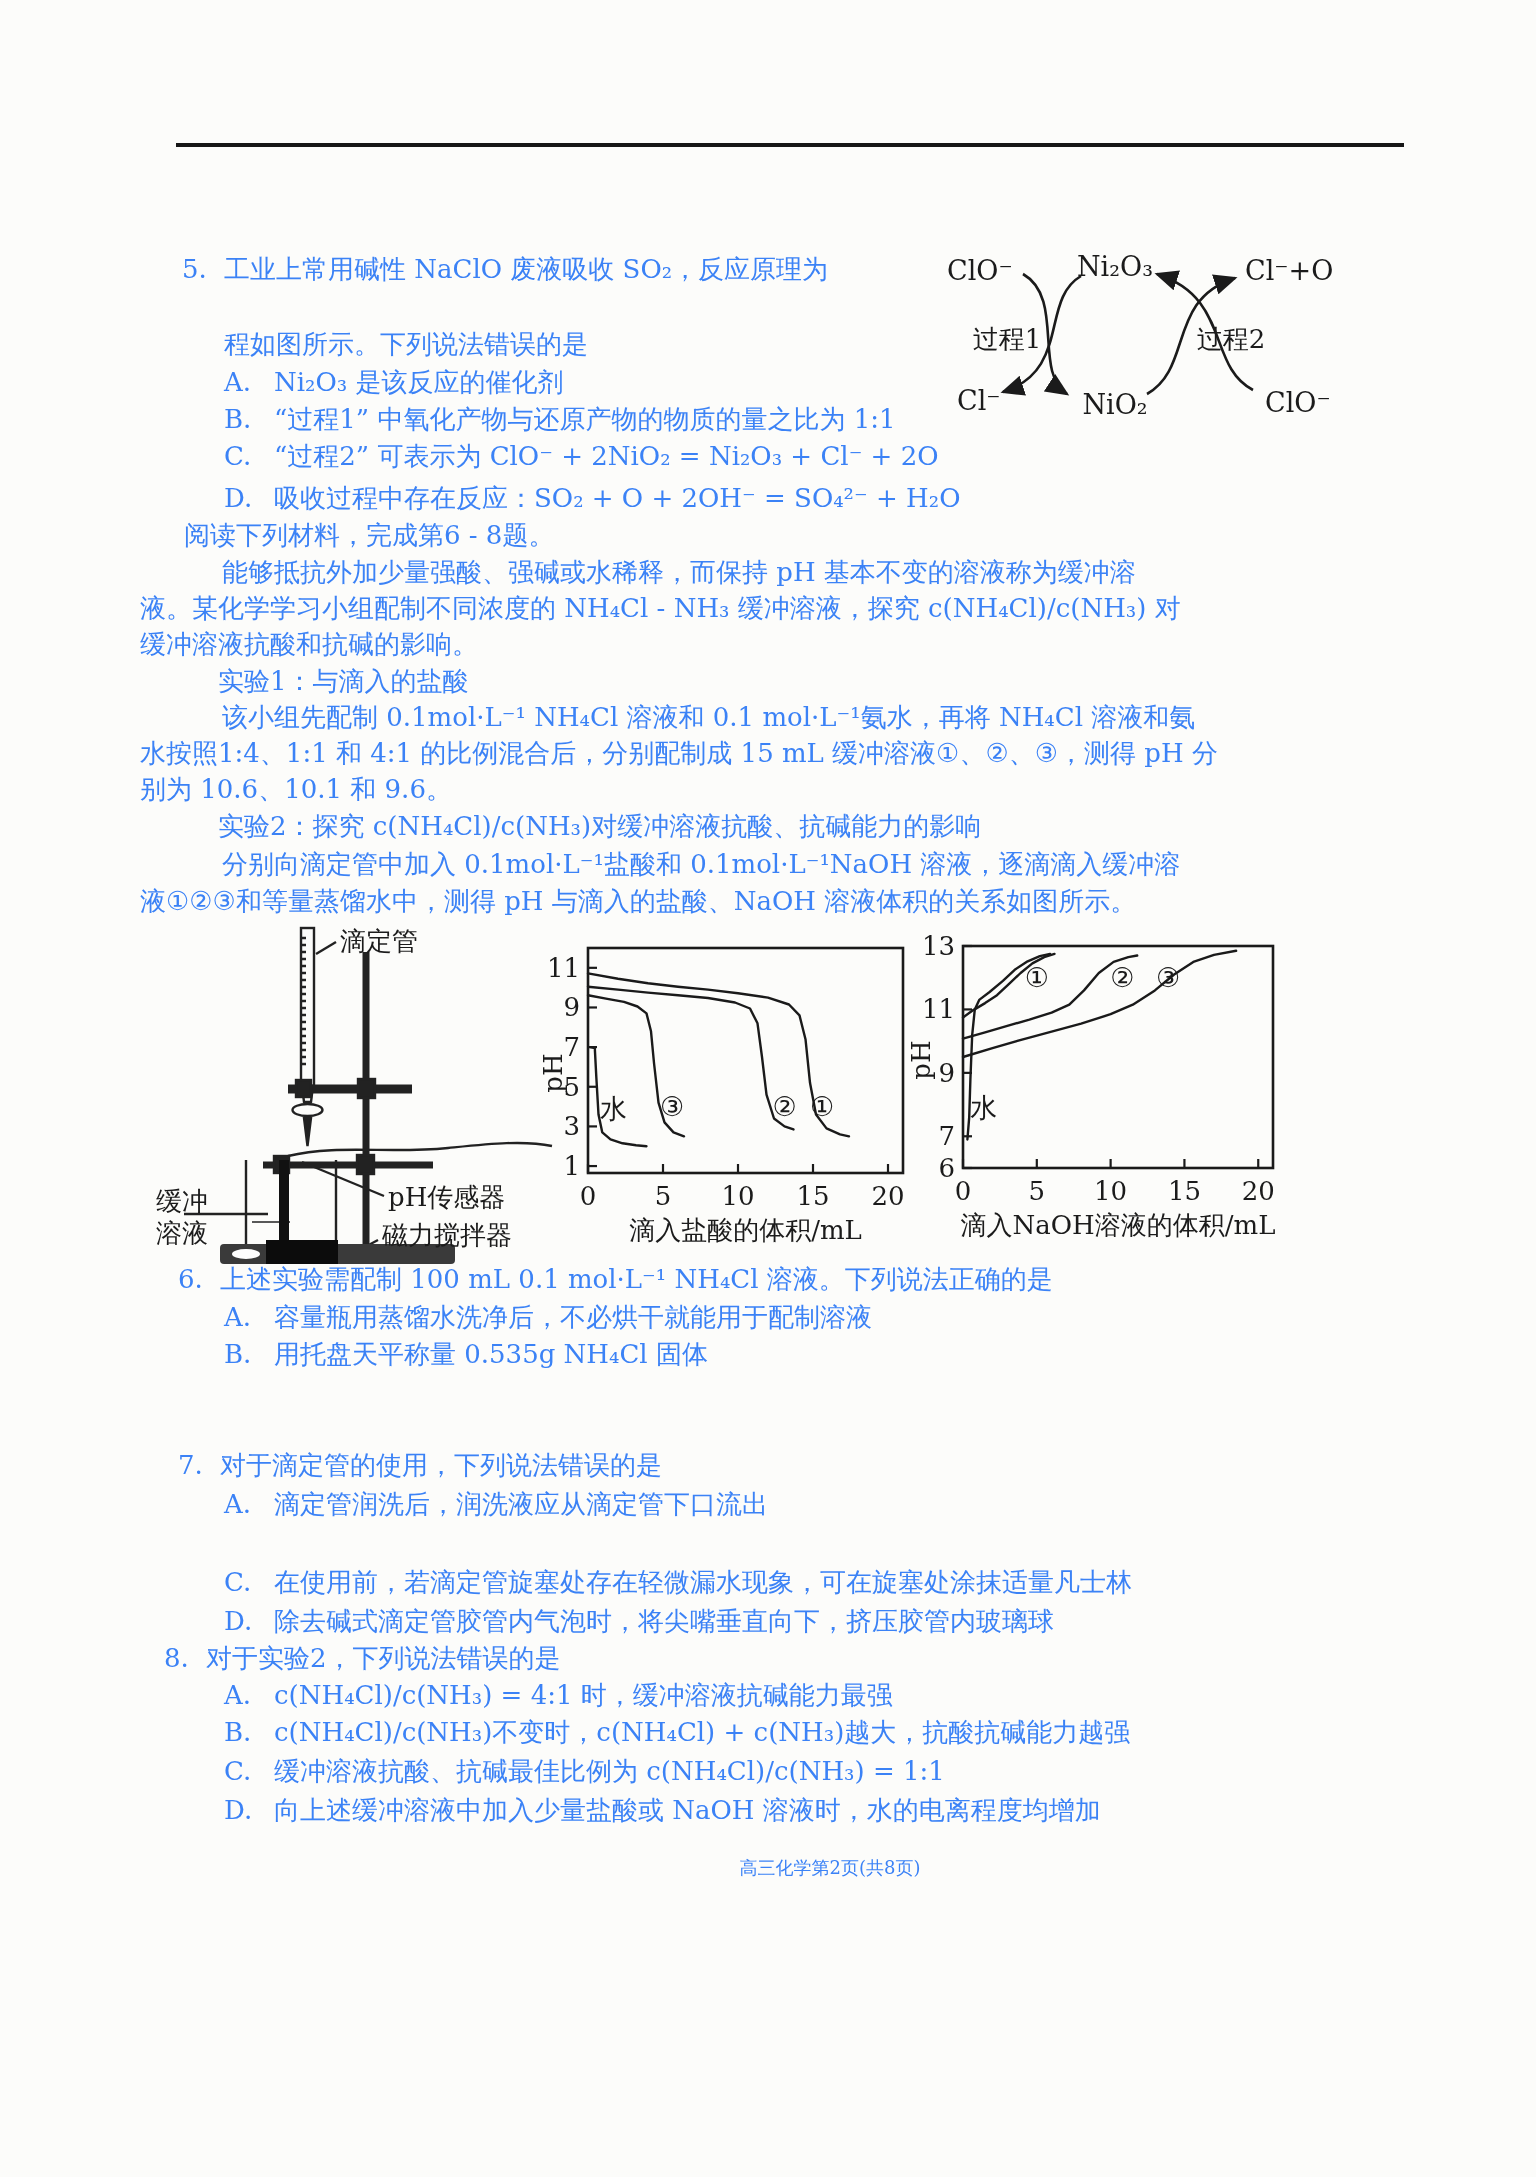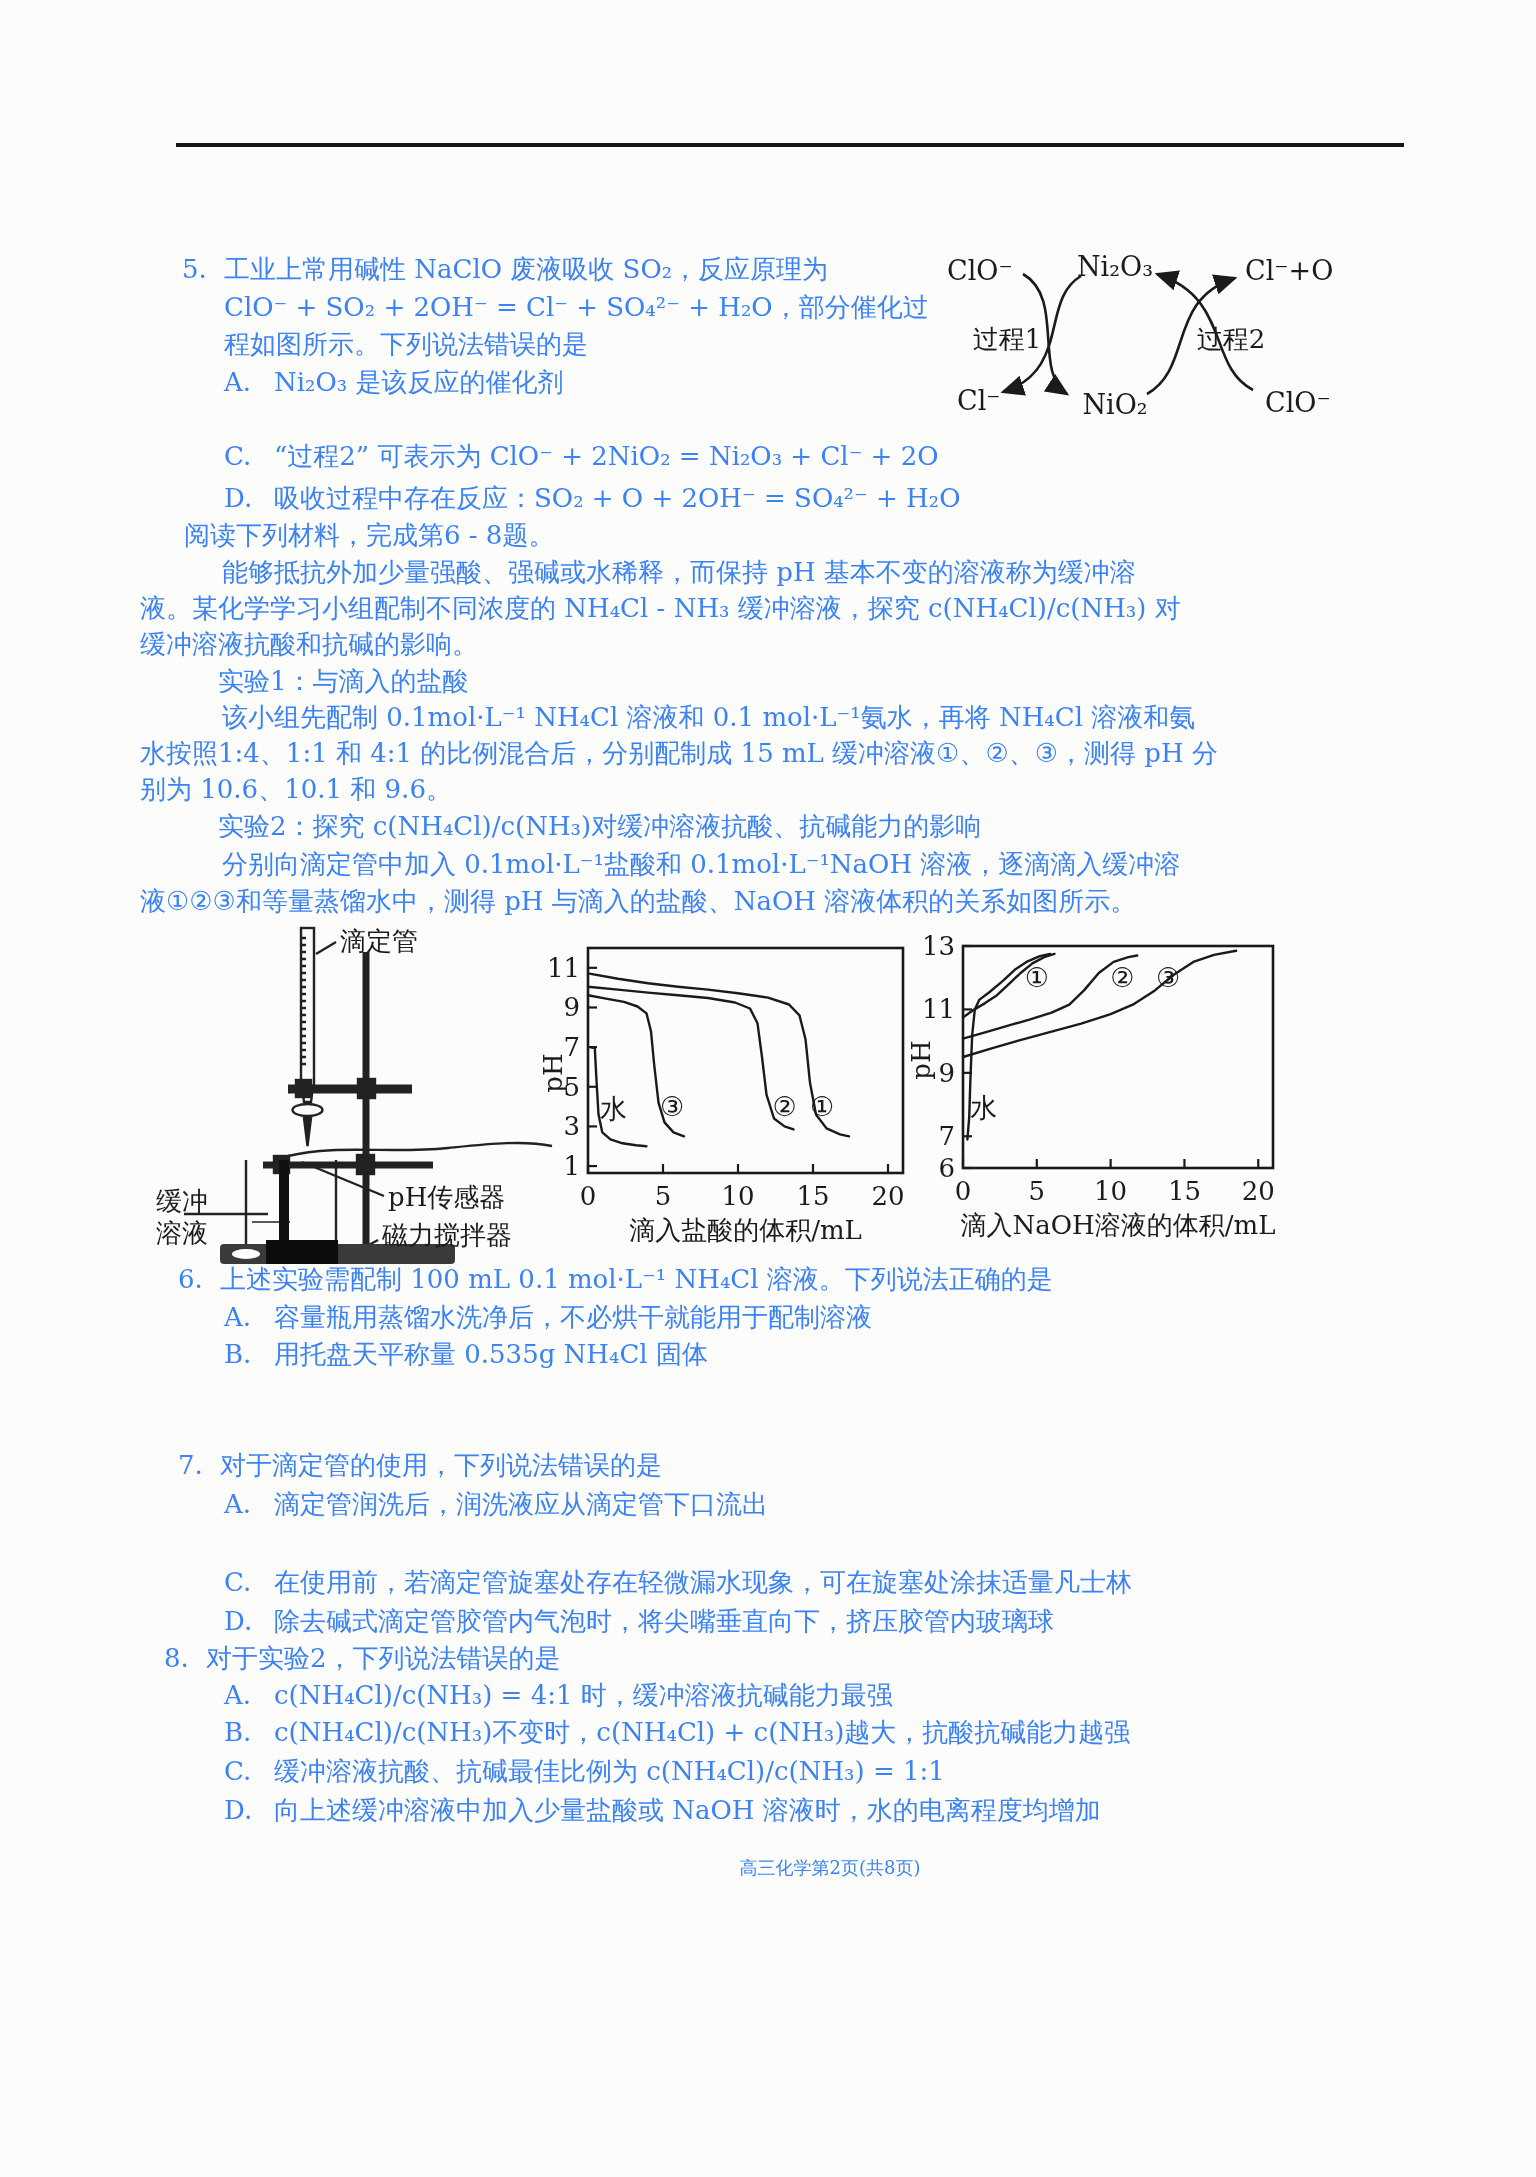--- a/index.html
+++ b/index.html
@@ -36,25 +36,27 @@
 </head>
 <body>
 
 <div class="doc">
 
   <div class="rule"></div>
 
   <div class="line" style="left:182px;top:252px">
     <span class="qnum">5.</span><span>工业上常用碱性 NaClO 废液吸收 SO₂，反应原理为</span>
   </div>
-  <div class="line" style="left:224px;top:290px">ClO⁻ + SO₂ + 2OH⁻ = Cl⁻ + SO₄²⁻ + H₂O，部分催化过</div>
   <div class="line" style="left:224px;top:327px">程如图所示。下列说法错误的是</div>
 
   <div class="line" style="left:224px;top:365px">
     <span class="olet">A.</span><span>Ni₂O₃ 是该反应的催化剂</span>
+  </div>
+  <div class="line" style="left:224px;top:402px">
+    <span class="olet">B.</span><span>“过程1” 中氧化产物与还原产物的物质的量之比为 1:1</span>
   </div>
   <div class="line" style="left:224px;top:439px">
     <span class="olet">C.</span><span>“过程2” 可表示为 ClO⁻ + 2NiO₂ = Ni₂O₃ + Cl⁻ + 2O</span>
   </div>
   <div class="line" style="left:224px;top:481px">
     <span class="olet">D.</span><span>吸收过程中存在反应：SO₂ + O + 2OH⁻ = SO₄²⁻ + H₂O</span>
   </div>
 
   <svg class="fig" style="left:935px;top:240px" width="440" height="190" viewBox="0 0 440 190">
     <defs>

